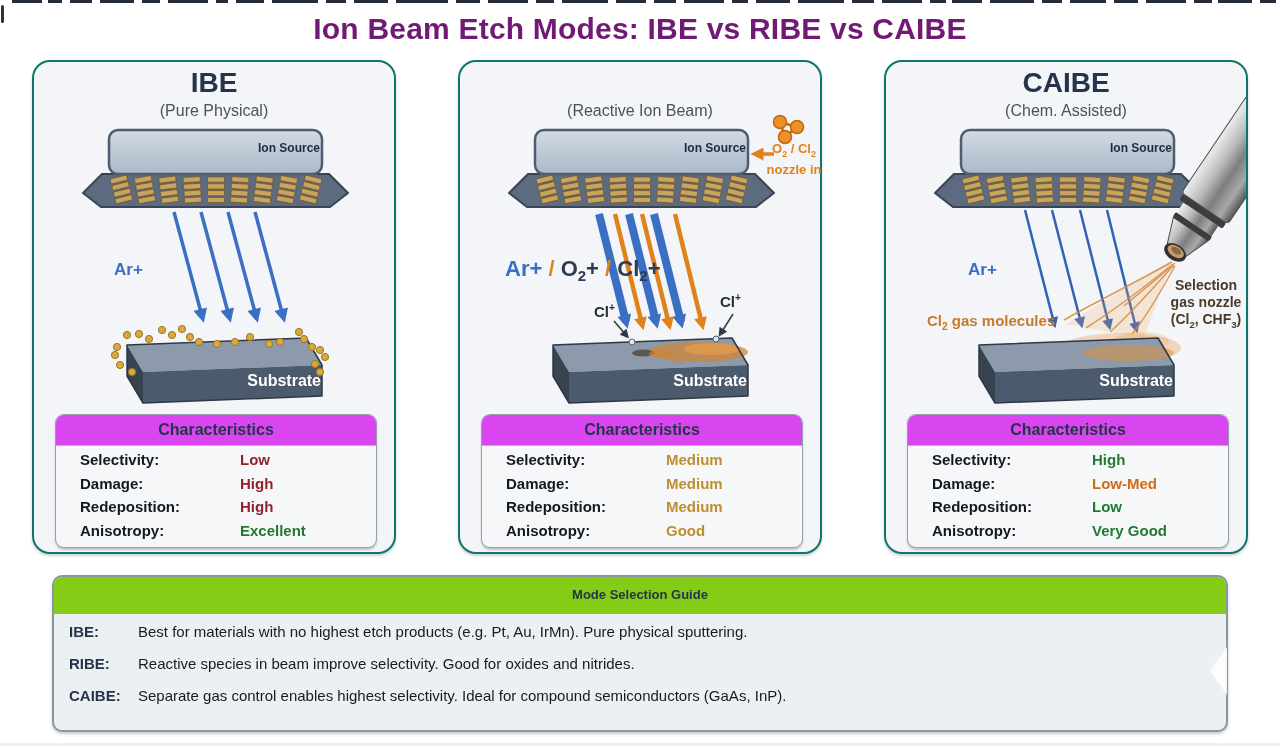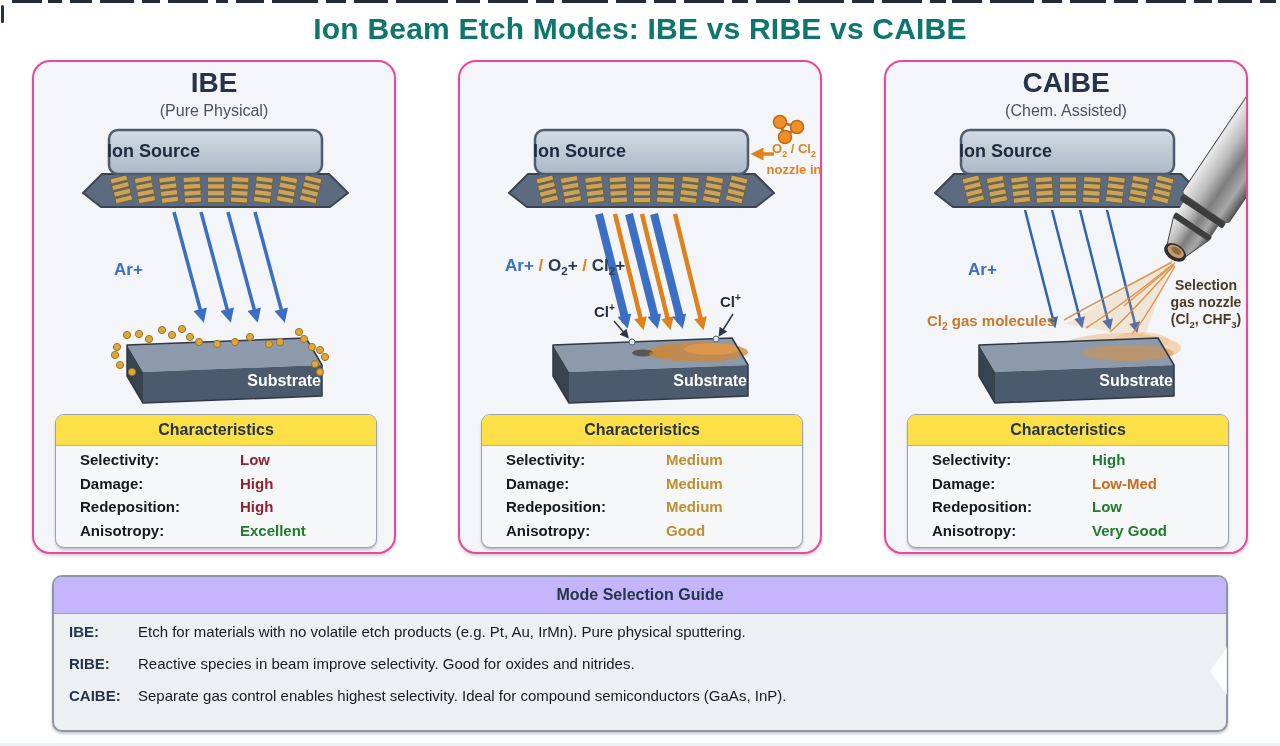--- a/index.html
+++ b/index.html
@@ -1,52 +1,52 @@
 <!DOCTYPE html>
 <html><head>
 <meta charset="utf-8">
 <style>
   html,body{margin:0;padding:0;background:#fff}
   #stage{position:relative;width:1280px;height:746px;background:#ffffff;overflow:hidden;
          font-family:"Liberation Sans",sans-serif;-webkit-font-smoothing:antialiased}
   #main-title{position:absolute;top:12px;left:0;right:0;text-align:center;
-              font-size:30px;font-weight:bold;color:#0f766e;letter-spacing:.2px}
+              font-size:30px;font-weight:bold;color:#701a75;letter-spacing:.2px}
   .panel{position:absolute;top:60px;width:364px;height:494px;background:#f3f5f8;
-         border:2px solid #ec4899;border-radius:18px;box-shadow:0 2px 3px rgba(70,80,100,.25);box-sizing:border-box}
+         border:2px solid #0f766e;border-radius:18px;box-shadow:0 2px 3px rgba(70,80,100,.25);box-sizing:border-box}
   #panel-ibe{left:32px}#panel-ribe{left:458px}#panel-caibe{left:884px}
   .diagram{position:absolute;left:0;top:0;width:360px;height:490px}
   .p-title{position:absolute;top:5px;left:0;right:0;text-align:center;font-size:28px;
            font-weight:bold;color:#25344a}
   .p-sub{position:absolute;top:40px;left:0;right:0;text-align:center;font-size:16px;color:#4a5260}
   .lbl{position:absolute;font-weight:bold;white-space:nowrap}
-  .lbl-ionsource{top:79px;left:73px;width:213px;text-align:left;font-size:18px;color:#1e2b3e}
+  .lbl-ionsource{top:79px;left:73px;width:213px;text-align:right;font-size:12px;color:#1e2b3e}
   .lbl-substrate{top:310px;left:107px;width:180px;text-align:right;font-size:16px;color:#ffffff}
   .c-blue{color:#3a6fc4}.c-orange{color:#e0821c}.c-dark{color:#2c3a52}
   .lbl-arp{font-size:17px;color:#3a6fc4}
-  .beam-mix-label{position:absolute;left:45px;top:194px;font-size:17px;font-weight:bold;white-space:nowrap}
+  .beam-mix-label{position:absolute;left:45px;top:194px;font-size:22px;font-weight:bold;white-space:nowrap}
   .mix-label{position:absolute;left:298px;top:79px;width:72px;text-align:center;font-size:13px;
              font-weight:bold;color:#e0821c;line-height:15px}
   .cl-ion{position:absolute;font-size:15px;font-weight:bold;color:#222c38}
   .gas-label{position:absolute;left:41px;top:250px;font-size:15px;font-weight:bold;color:#c87a28}
   .nozzle-label{position:absolute;left:264px;top:215px;width:112px;text-align:center;font-size:14px;
                 font-weight:bold;color:#4a3a26;line-height:17px}
   sub{font-size:68%}sup{font-size:68%}
   .char-box{position:absolute;left:21px;top:352px;width:322px;height:134px;background:#f5f7f9;
             border:1.5px solid #98a1ad;border-radius:9px;box-shadow:0 2px 2px rgba(70,80,100,.3);
             overflow:hidden;box-sizing:border-box}
   .char-head{height:30px;line-height:30px;text-align:center;font-weight:bold;font-size:16px;
-             color:#25344a;background:#fde047;border-bottom:1px solid #adb5be}
+             color:#25344a;background:#d946ef;border-bottom:1px solid #adb5be}
   .char-row{position:absolute;left:24px;right:8px;height:20px}
   .char-label{position:absolute;left:0;font-weight:bold;font-size:15px;color:#14181f;white-space:nowrap}
   .char-value{position:absolute;left:160px;font-weight:bold;font-size:15px;white-space:nowrap}
   .tone-bad{color:#93222e}.tone-med{color:#c08e2e}.tone-good{color:#217a2e}.tone-lowmed{color:#cf6c1a}
   #guide{position:absolute;left:52px;top:575px;width:1176px;height:157px;background:#edf0f3;
          border:2px solid #8d97a4;border-radius:10px;box-shadow:0 2px 3px rgba(70,80,100,.3);box-sizing:border-box}
-  .guide-head{height:36px;line-height:36px;background:#c4b5fd;border-radius:8px 8px 0 0;text-align:center;
-              font-size:16px;font-weight:bold;color:#25344a;border-bottom:1px solid #99a3ae}
+  .guide-head{height:36px;line-height:36px;background:#84cc16;border-radius:8px 8px 0 0;text-align:center;
+              font-size:13px;font-weight:bold;color:#25344a;border-bottom:1px solid #99a3ae}
   .guide-row{position:absolute;left:0;right:0;height:20px;font-size:15px}
   .guide-label{position:absolute;left:15px;width:64px;font-weight:bold;color:#25344a}
   .guide-text{position:absolute;left:84px;white-space:nowrap;color:#171b20}
   .curl{position:absolute;right:-1px;top:70px;width:0;height:0;border-top:24px solid transparent;
         border-bottom:24px solid transparent;border-right:17px solid rgba(255,255,255,.85)}
   .crop-dashes i{position:absolute;top:0;height:3px;background:#232c38}
   .crop-mark{position:absolute;left:1px;top:5px;width:3px;height:18px;background:#2a3340;border-radius:2px}
   .bottom-strip{position:absolute;left:0;right:0;bottom:0;height:3px;background:#edeff1}
 </style>
 </head>
@@ -340,20 +340,21 @@
         <ellipse cx="201" cy="292" rx="12" ry="4" fill="#c98836" opacity="0.7"></ellipse>
         <polygon points="93,283 272,276 288,303 288,334 109,341 93,314" fill="none" stroke="#2e3945" stroke-width="1.5" stroke-linejoin="round"></polygon>
       </g>
       <g>
         <line x1="154" y1="259" x2="166" y2="273" stroke="#2c3845" stroke-width="1.5" marker-end="url(#mD)"></line>
         <line x1="273" y1="252" x2="261" y2="271" stroke="#2c3845" stroke-width="1.5" marker-end="url(#mD)"></line>
         <circle cx="172" cy="280" r="3" fill="#dde4ea" stroke="#55616e" stroke-width="1"></circle>
         <circle cx="256" cy="277" r="3" fill="#dde4ea" stroke="#55616e" stroke-width="1"></circle>
       </g>
     </svg>
+    <div class="p-sub">(Reactive Ion Beam)</div>
     <div class="lbl lbl-ionsource">Ion Source</div>
     <div class="mix-label">
       <span>O</span><sub>2</sub><span> / Cl</span><sub>2</sub><br>
       <span>nozzle in</span>
     </div>
     <div class="beam-mix-label">
       <span class="c-blue">Ar+</span><span class="c-orange"> / </span><span class="c-dark">O</span><sub class="c-dark">2</sub><span class="c-dark">+</span><span class="c-orange"> / </span><span class="c-dark">Cl</span><sub class="c-dark">2</sub><span class="c-dark">+</span>
     </div>
     <div class="cl-ion" style="left:134px;top:240px">
       <span>Cl</span><sup>+</sup></div>
@@ -510,21 +511,21 @@
         <span class="char-label">Anisotropy:</span>
         <span class="char-value tone-good">Very Good</span>
         </div>
     </div>
   </div>
 
   <div id="guide">
     <div class="guide-head">Mode Selection Guide</div>
     <div class="guide-row" style="top:46px">
       <span class="guide-label">IBE:</span>
-      <span class="guide-text">Etch for materials with no volatile etch products (e.g. Pt, Au, IrMn). Pure physical sputtering.</span>
+      <span class="guide-text">Best for materials with no highest etch products (e.g. Pt, Au, IrMn). Pure physical sputtering.</span>
     </div>
     <div class="guide-row" style="top:78px">
       <span class="guide-label">RIBE:</span>
       <span class="guide-text">Reactive species in beam improve selectivity. Good for oxides and nitrides.</span>
     </div>
     <div class="guide-row" style="top:110px">
       <span class="guide-label">CAIBE:</span>
       <span class="guide-text">Separate gas control enables highest selectivity. Ideal for compound semiconductors (GaAs, InP).</span>
     </div>
     <div class="curl"></div>

